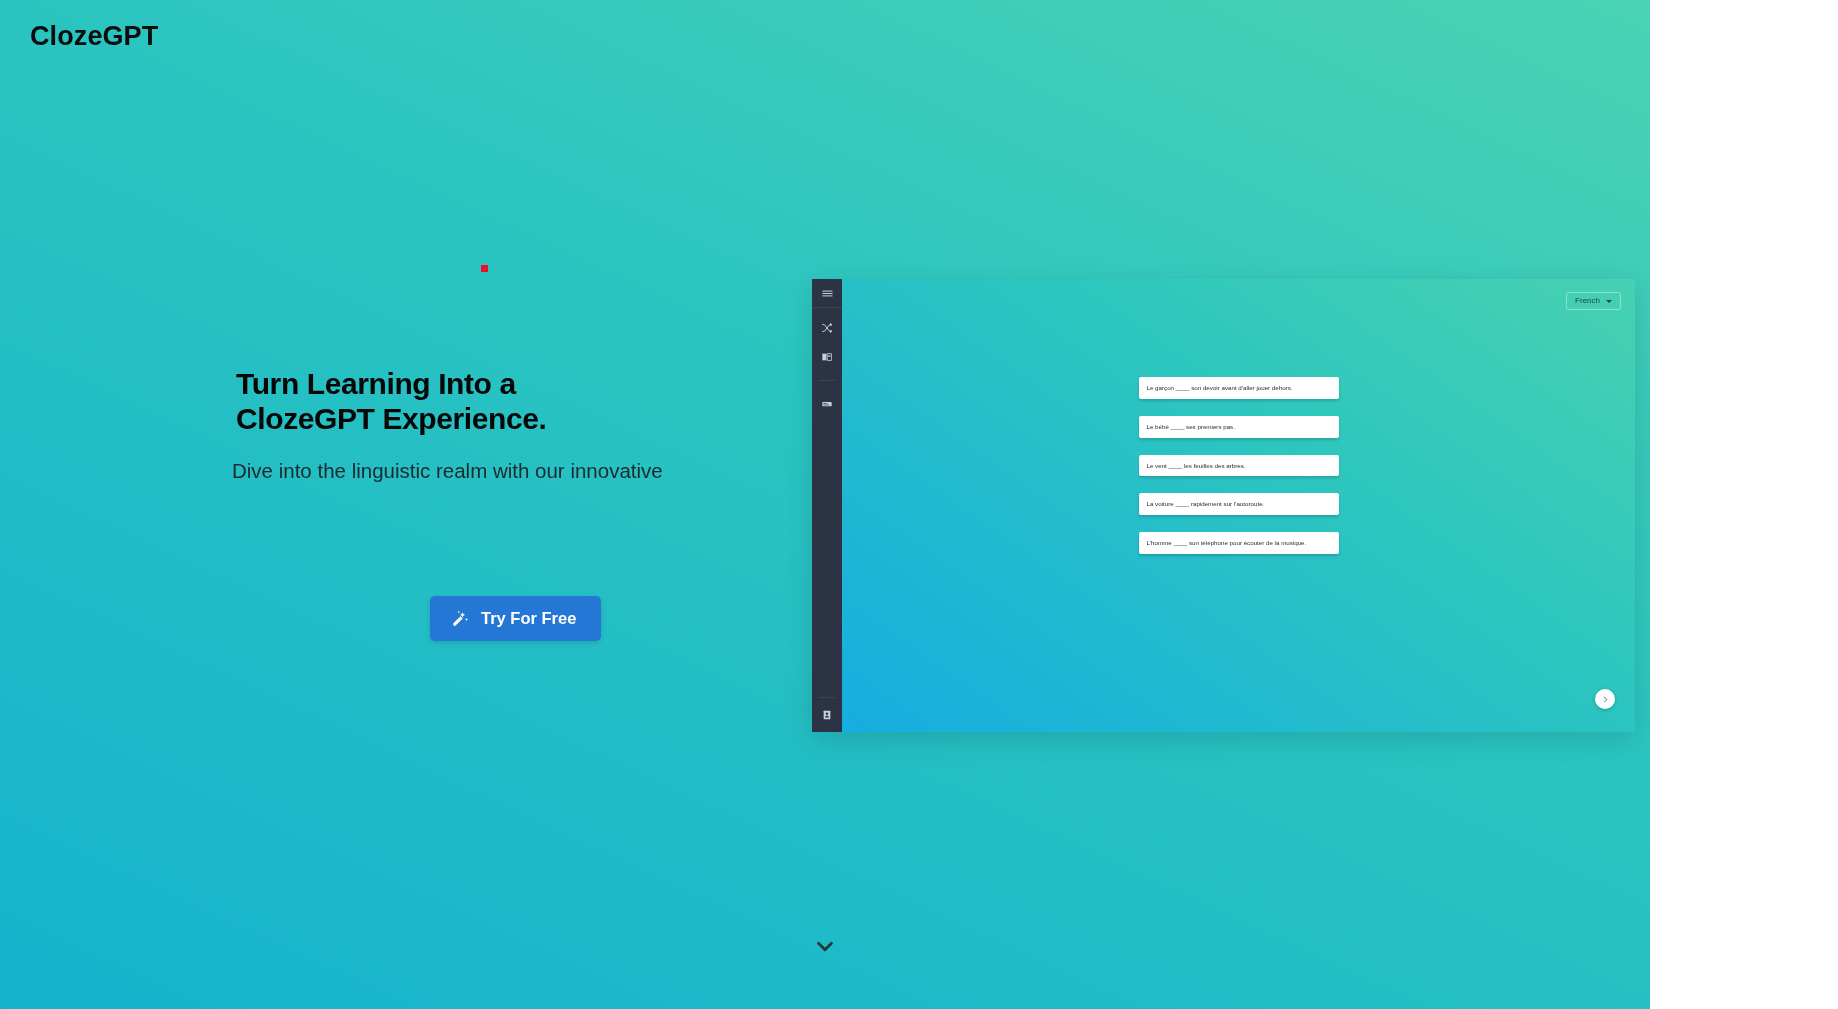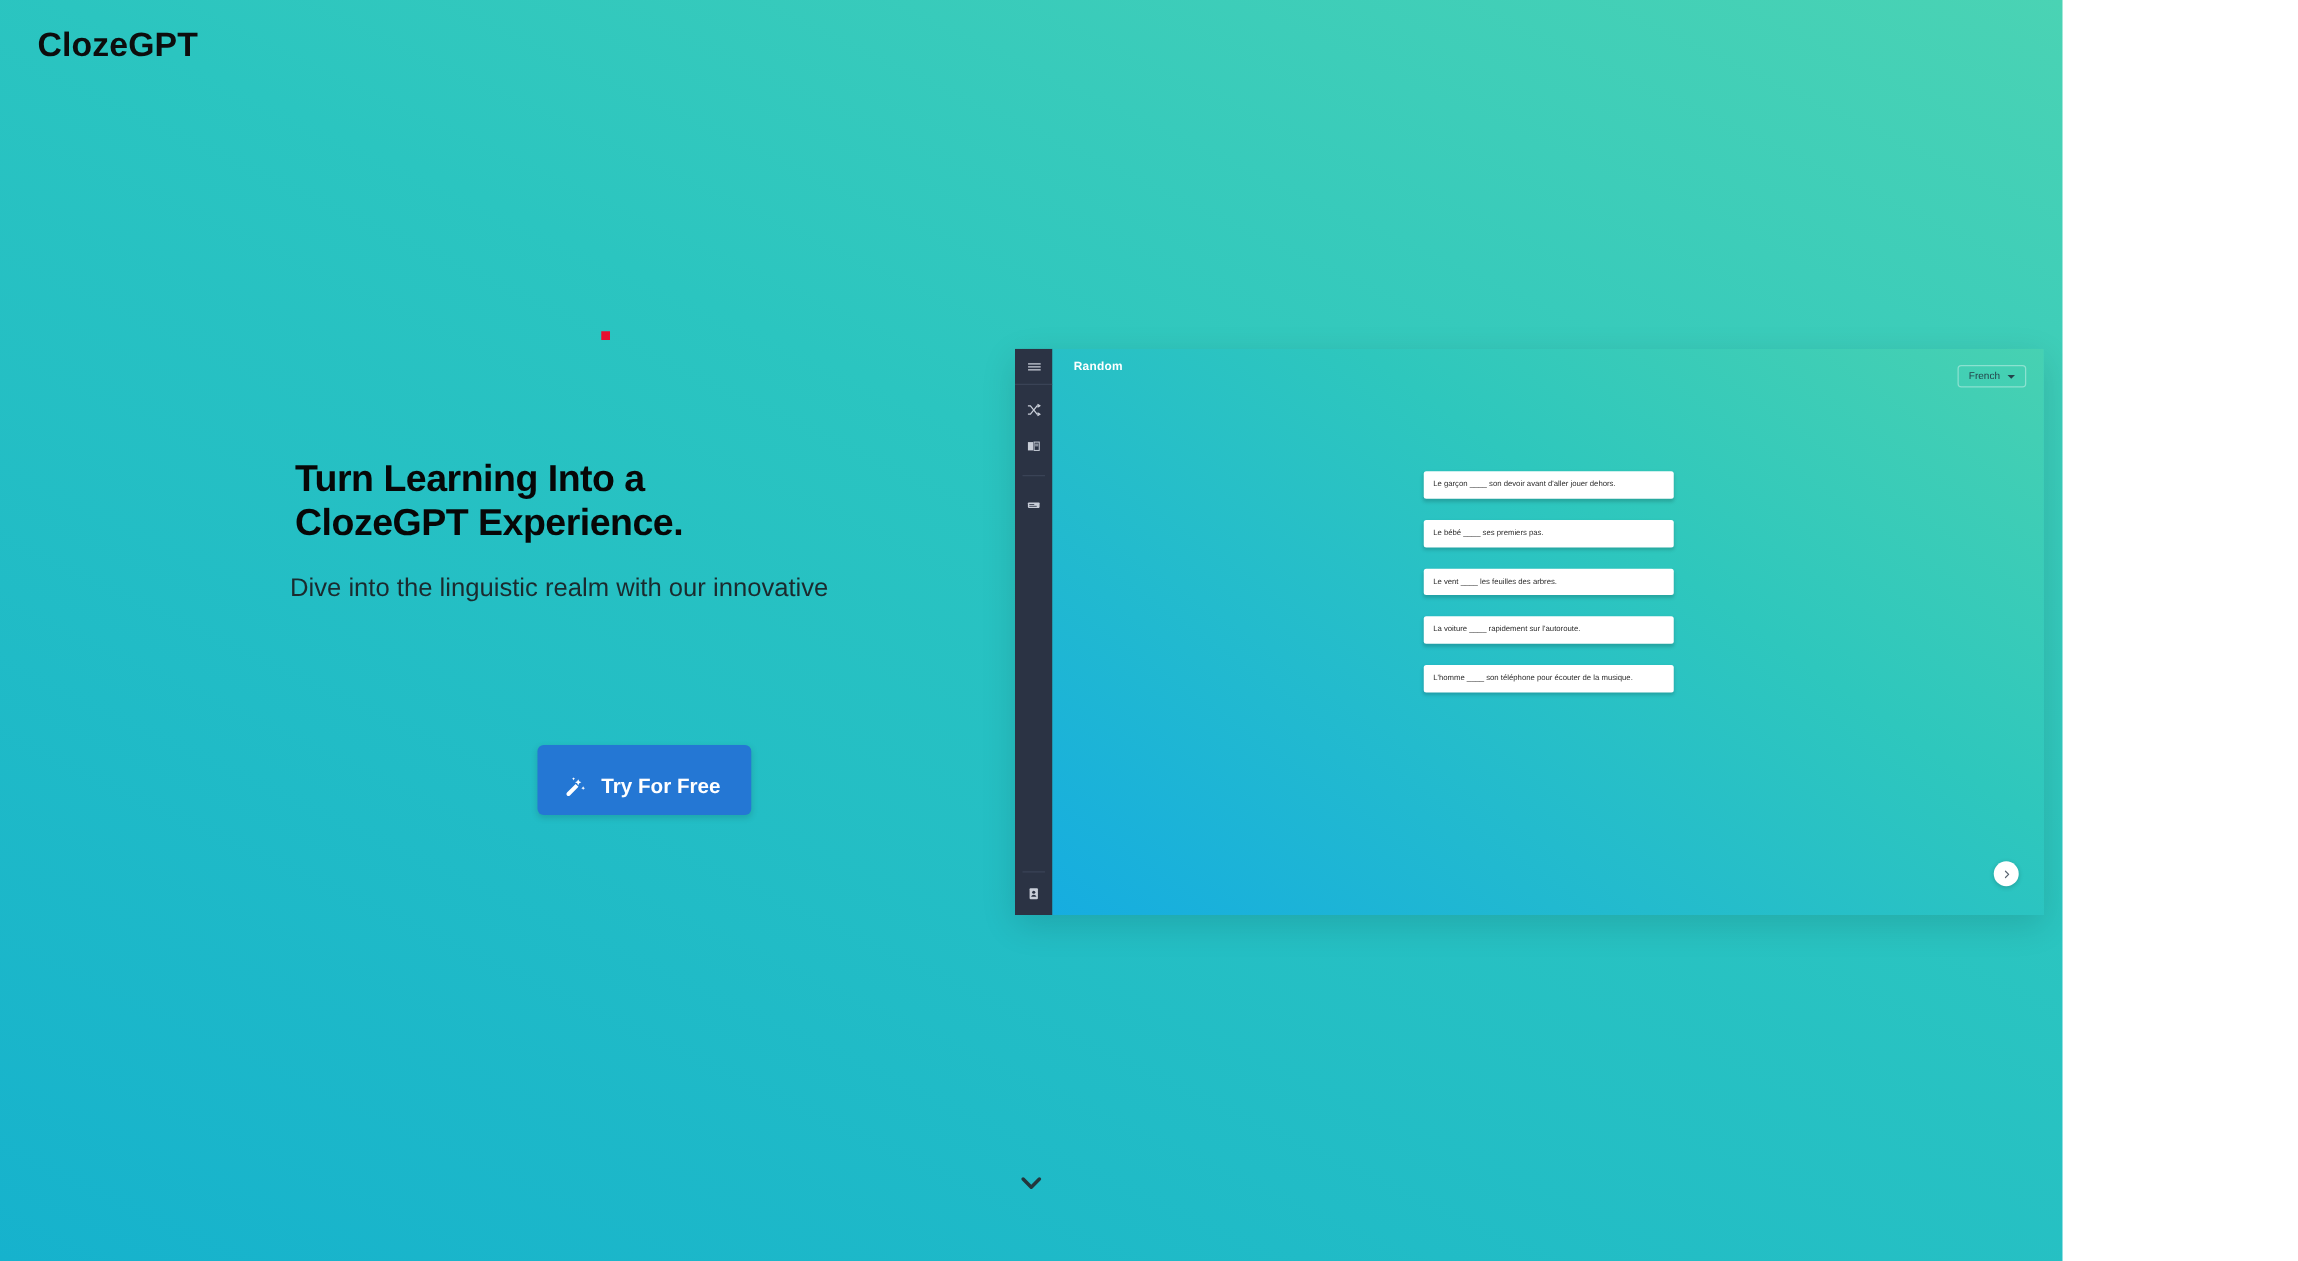--- a/index.html
+++ b/index.html
@@ -73,21 +73,21 @@
     top: 596px;
   }
   .cta {
     display: inline-flex;
     align-items: center;
     gap: 11px;
     background: #2477d4;
     color: #ffffff;
     border: none;
     border-radius: 5px;
-    padding: 24px 25px 13px 21px;
+    padding: 13px 25px 13px 21px;
     font-size: 16.5px;
     font-weight: 700;
     font-family: inherit;
     cursor: pointer;
     box-shadow: 0 2px 5px rgba(0,0,0,.13);
     line-height: 1;
     justify-content: flex-end;
   }
   .cta .wand { display: block; width: 19px; height: 19px; }
 
@@ -331,23 +331,20 @@
             <rect x="4" y="2.5" width="10" height="13" rx="1" fill="#c9ced8"></rect>
             <circle cx="9" cy="7.2" r="1.9" fill="#2b3344"></circle>
             <path d="M5.8 12.6c.5-1.7 1.8-2.5 3.2-2.5s2.7.8 3.2 2.5z" fill="#2b3344"></path>
           </svg>
         </span>
       </div>
     </div>
 
     <div class="mock-main">
 
-      <div class="mock-topbar">
-        <span class="mock-title">Random</span>
-      </div>
 
       <button class="lang-select">
         <span>French</span>
         <span class="lang-caret"></span>
       </button>
 
       <div class="cards">
         <div class="card">Le garçon ____ son devoir avant d'aller jouer dehors.</div>
         <div class="card">Le bébé ____ ses premiers pas.</div>
         <div class="card">Le vent ____ les feuilles des arbres.</div>

